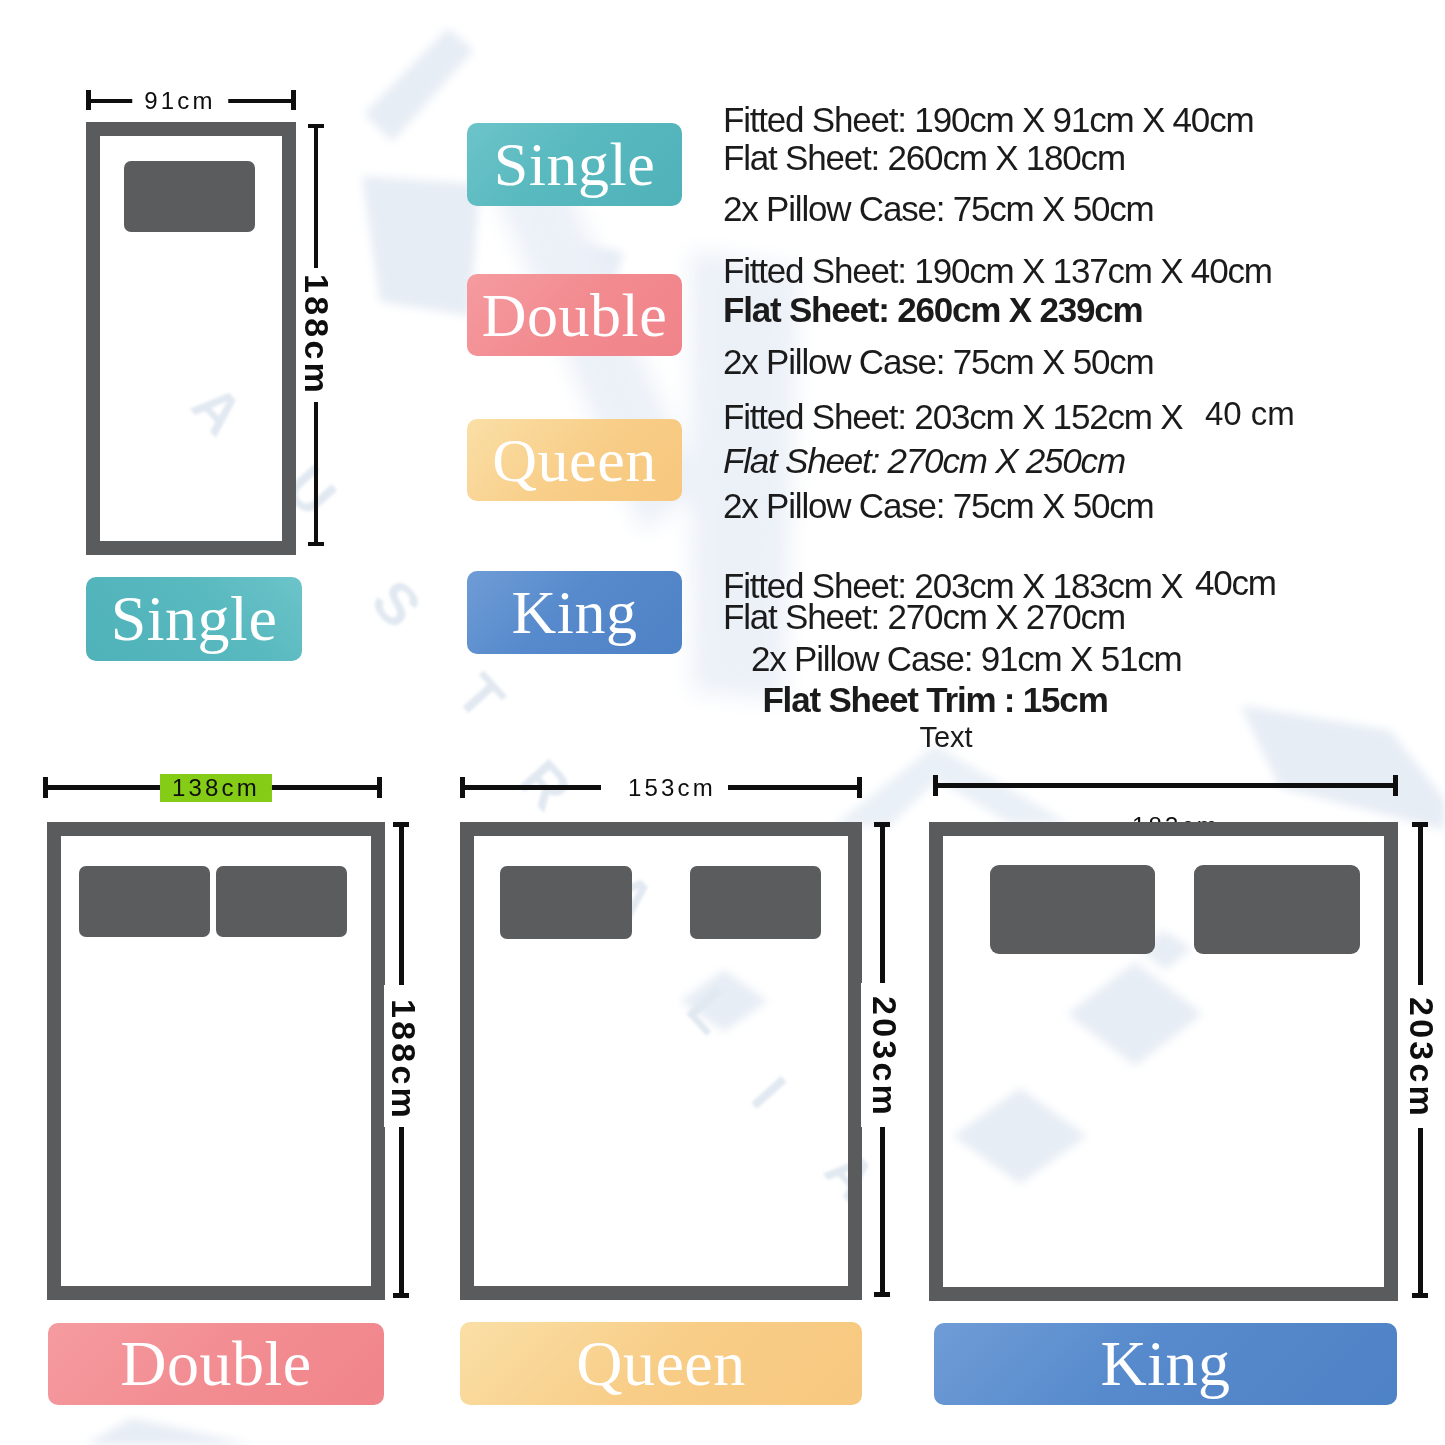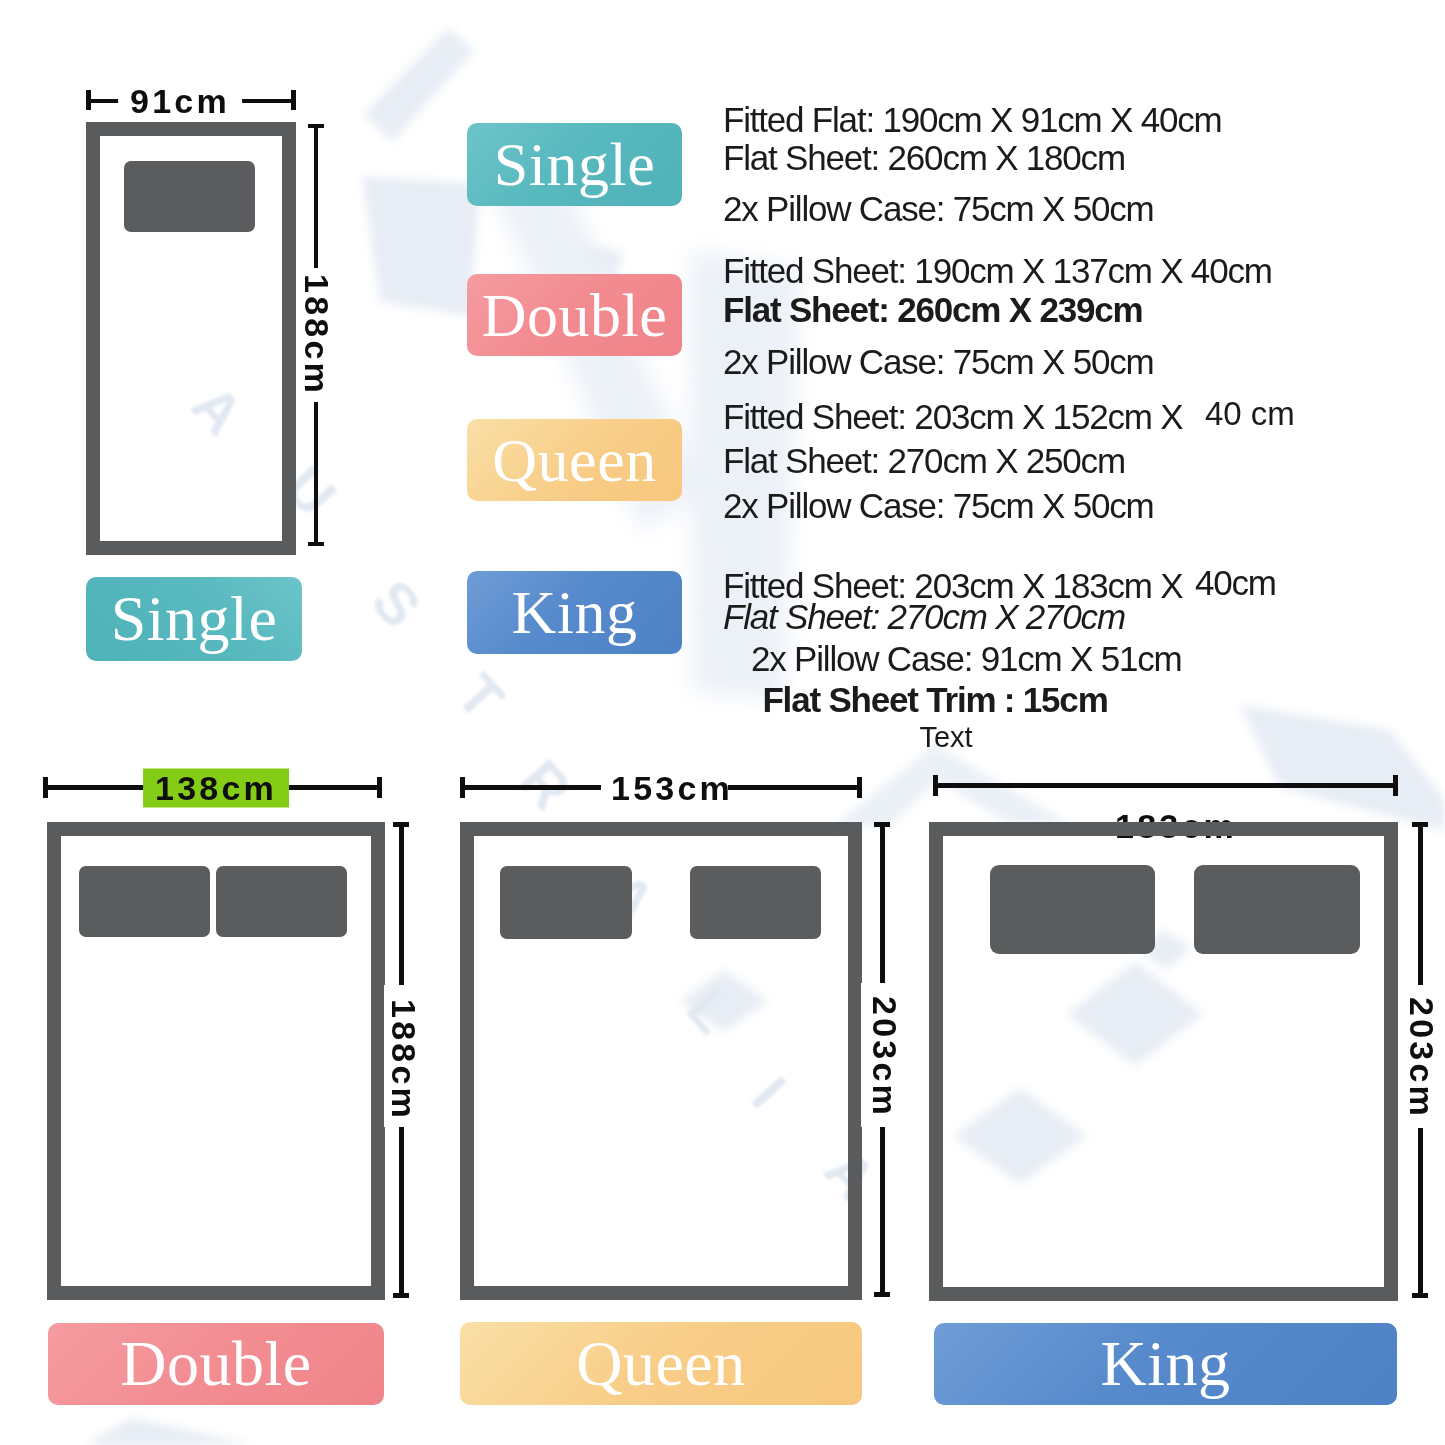--- a/index.html
+++ b/index.html
@@ -3,21 +3,21 @@
 <meta charset="utf-8">
 <style>
   html,body{margin:0;padding:0;}
   body{width:1445px;height:1445px;position:relative;background:#ffffff;overflow:hidden;
        font-family:"Liberation Sans",sans-serif;}
   .abs{position:absolute;}
   .hline{position:absolute;height:5px;background:#0e0e0e;}
   .vline{position:absolute;width:5px;background:#0e0e0e;}
   .htick{position:absolute;width:5px;height:21px;background:#0e0e0e;}
   .vtick{position:absolute;width:16px;height:5px;background:#0e0e0e;}
-  .dimtext{position:absolute;font-weight:bold;font-size:34px;letter-spacing:3.2px;color:#0e0e0e;white-space:nowrap;}
+  .dimtext{position:absolute;font-weight:normal;font-size:24px;letter-spacing:3.2px;color:#0e0e0e;white-space:nowrap;}
   .vdimtext{position:absolute;font-weight:bold;font-size:34px;letter-spacing:3.2px;color:#0e0e0e;white-space:nowrap;
             transform:translate(-50%,-50%) rotate(90deg);}
   .bed{position:absolute;border:14px solid #595B5D;background:transparent;}
   .pillow{position:absolute;background:#5A5C5E;border-radius:7px;}
   .label{position:absolute;color:#fff;font-family:"Liberation Serif",serif;
          text-align:center;border-radius:10px;letter-spacing:0.5px;}
   .bodyline{position:absolute;font-size:35px;letter-spacing:-1.2px;color:#1b1b1b;white-space:nowrap;}
 </style>
 </head>
 <body>
@@ -81,34 +81,34 @@
 <div class="label" style="left:86px;top:577px;width:216px;height:84px;font-size:64px;line-height:84px;background:linear-gradient(225deg,#6cc4c9 0%,#58b9bf 40%,#4fb2b9 100%);">Single</div>
 
 <div class="label" style="left:467px;top:123px;width:215px;height:83px;font-size:62px;line-height:83px;background:linear-gradient(135deg,#6cc4c9 0%,#58b9bf 45%,#50b2b9 100%);">Single</div>
 
 <div class="label" style="left:467px;top:274px;width:215px;height:82px;font-size:62px;line-height:82px;background:linear-gradient(135deg,#f59ba0 0%,#f28b90 50%,#f0838a 100%);">Double</div>
 
 <div class="label" style="left:467px;top:419px;width:215px;height:82px;font-size:62px;line-height:82px;background:linear-gradient(135deg,#fadfa6 0%,#f8cd87 55%,#f7c77d 100%);">Queen</div>
 
 <div class="label" style="left:467px;top:571px;width:215px;height:83px;font-size:62px;line-height:83px;background:linear-gradient(135deg,#6f9cd6 0%,#568acc 45%,#4e82c6 100%);">King</div>
 
-<div class="bodyline" style="left:723px;top:100px;">Fitted Flat: 190cm X 91cm X 40cm</div>
+<div class="bodyline" style="left:723px;top:100px;">Fitted Sheet: 190cm X 91cm X 40cm</div>
 <div class="bodyline" style="left:723px;top:138px;">Flat Sheet: 260cm X 180cm</div>
 <div class="bodyline" style="left:723px;top:189px;">2x Pillow Case: 75cm X 50cm</div>
 
 <div class="bodyline" style="left:723px;top:251px;">Fitted Sheet: 190cm X 137cm X 40cm</div>
 <div class="bodyline" style="left:723px;top:290px;font-weight:bold;">Flat Sheet: 260cm X 239cm</div>
 <div class="bodyline" style="left:723px;top:342px;">2x Pillow Case: 75cm X 50cm</div>
 
 <div class="bodyline" style="left:723px;top:397px;">Fitted Sheet: 203cm X 152cm X <span style="font-size:33px;position:relative;top:-4px;margin-left:14px;letter-spacing:0;">40 cm</span></div>
-<div class="bodyline" style="left:723px;top:441px;">Flat Sheet: 270cm X 250cm</div>
+<div class="bodyline" style="left:723px;top:441px;font-style:italic;">Flat Sheet: 270cm X 250cm</div>
 <div class="bodyline" style="left:723px;top:486px;">2x Pillow Case: 75cm X 50cm</div>
 
 <div class="bodyline" style="left:723px;top:566px;">Fitted Sheet: 203cm X 183cm X <span style="position:relative;top:-3px;margin-left:4px;">40cm</span></div>
-<div class="bodyline" style="left:723px;top:597px;font-style:italic;">Flat Sheet: 270cm X 270cm</div>
+<div class="bodyline" style="left:723px;top:597px;">Flat Sheet: 270cm X 270cm</div>
 <div class="bodyline" style="left:723px;top:639px;margin-left:28px;">2x Pillow Case: 91cm X 51cm</div>
 
 <div class="bodyline" style="left:935px;top:680px;transform:translateX(-50%);font-weight:bold;text-align:center;">Flat Sheet Trim : 15cm</div>
 
 <div class="bodyline" style="left:946px;top:721px;transform:translateX(-50%);font-size:29px;letter-spacing:0;">Text</div>
 
 <div class="htick" style="left:43px;top:777px;"></div>
 <div class="hline" style="left:45px;top:785px;width:337px;"></div>
 <div class="htick" style="left:377px;top:777px;"></div>
 <div class="dimtext" style="left:216px;top:788px;transform:translate(-50%,-50%);background:#84cc16;padding:0 12px;">138cm</div>

